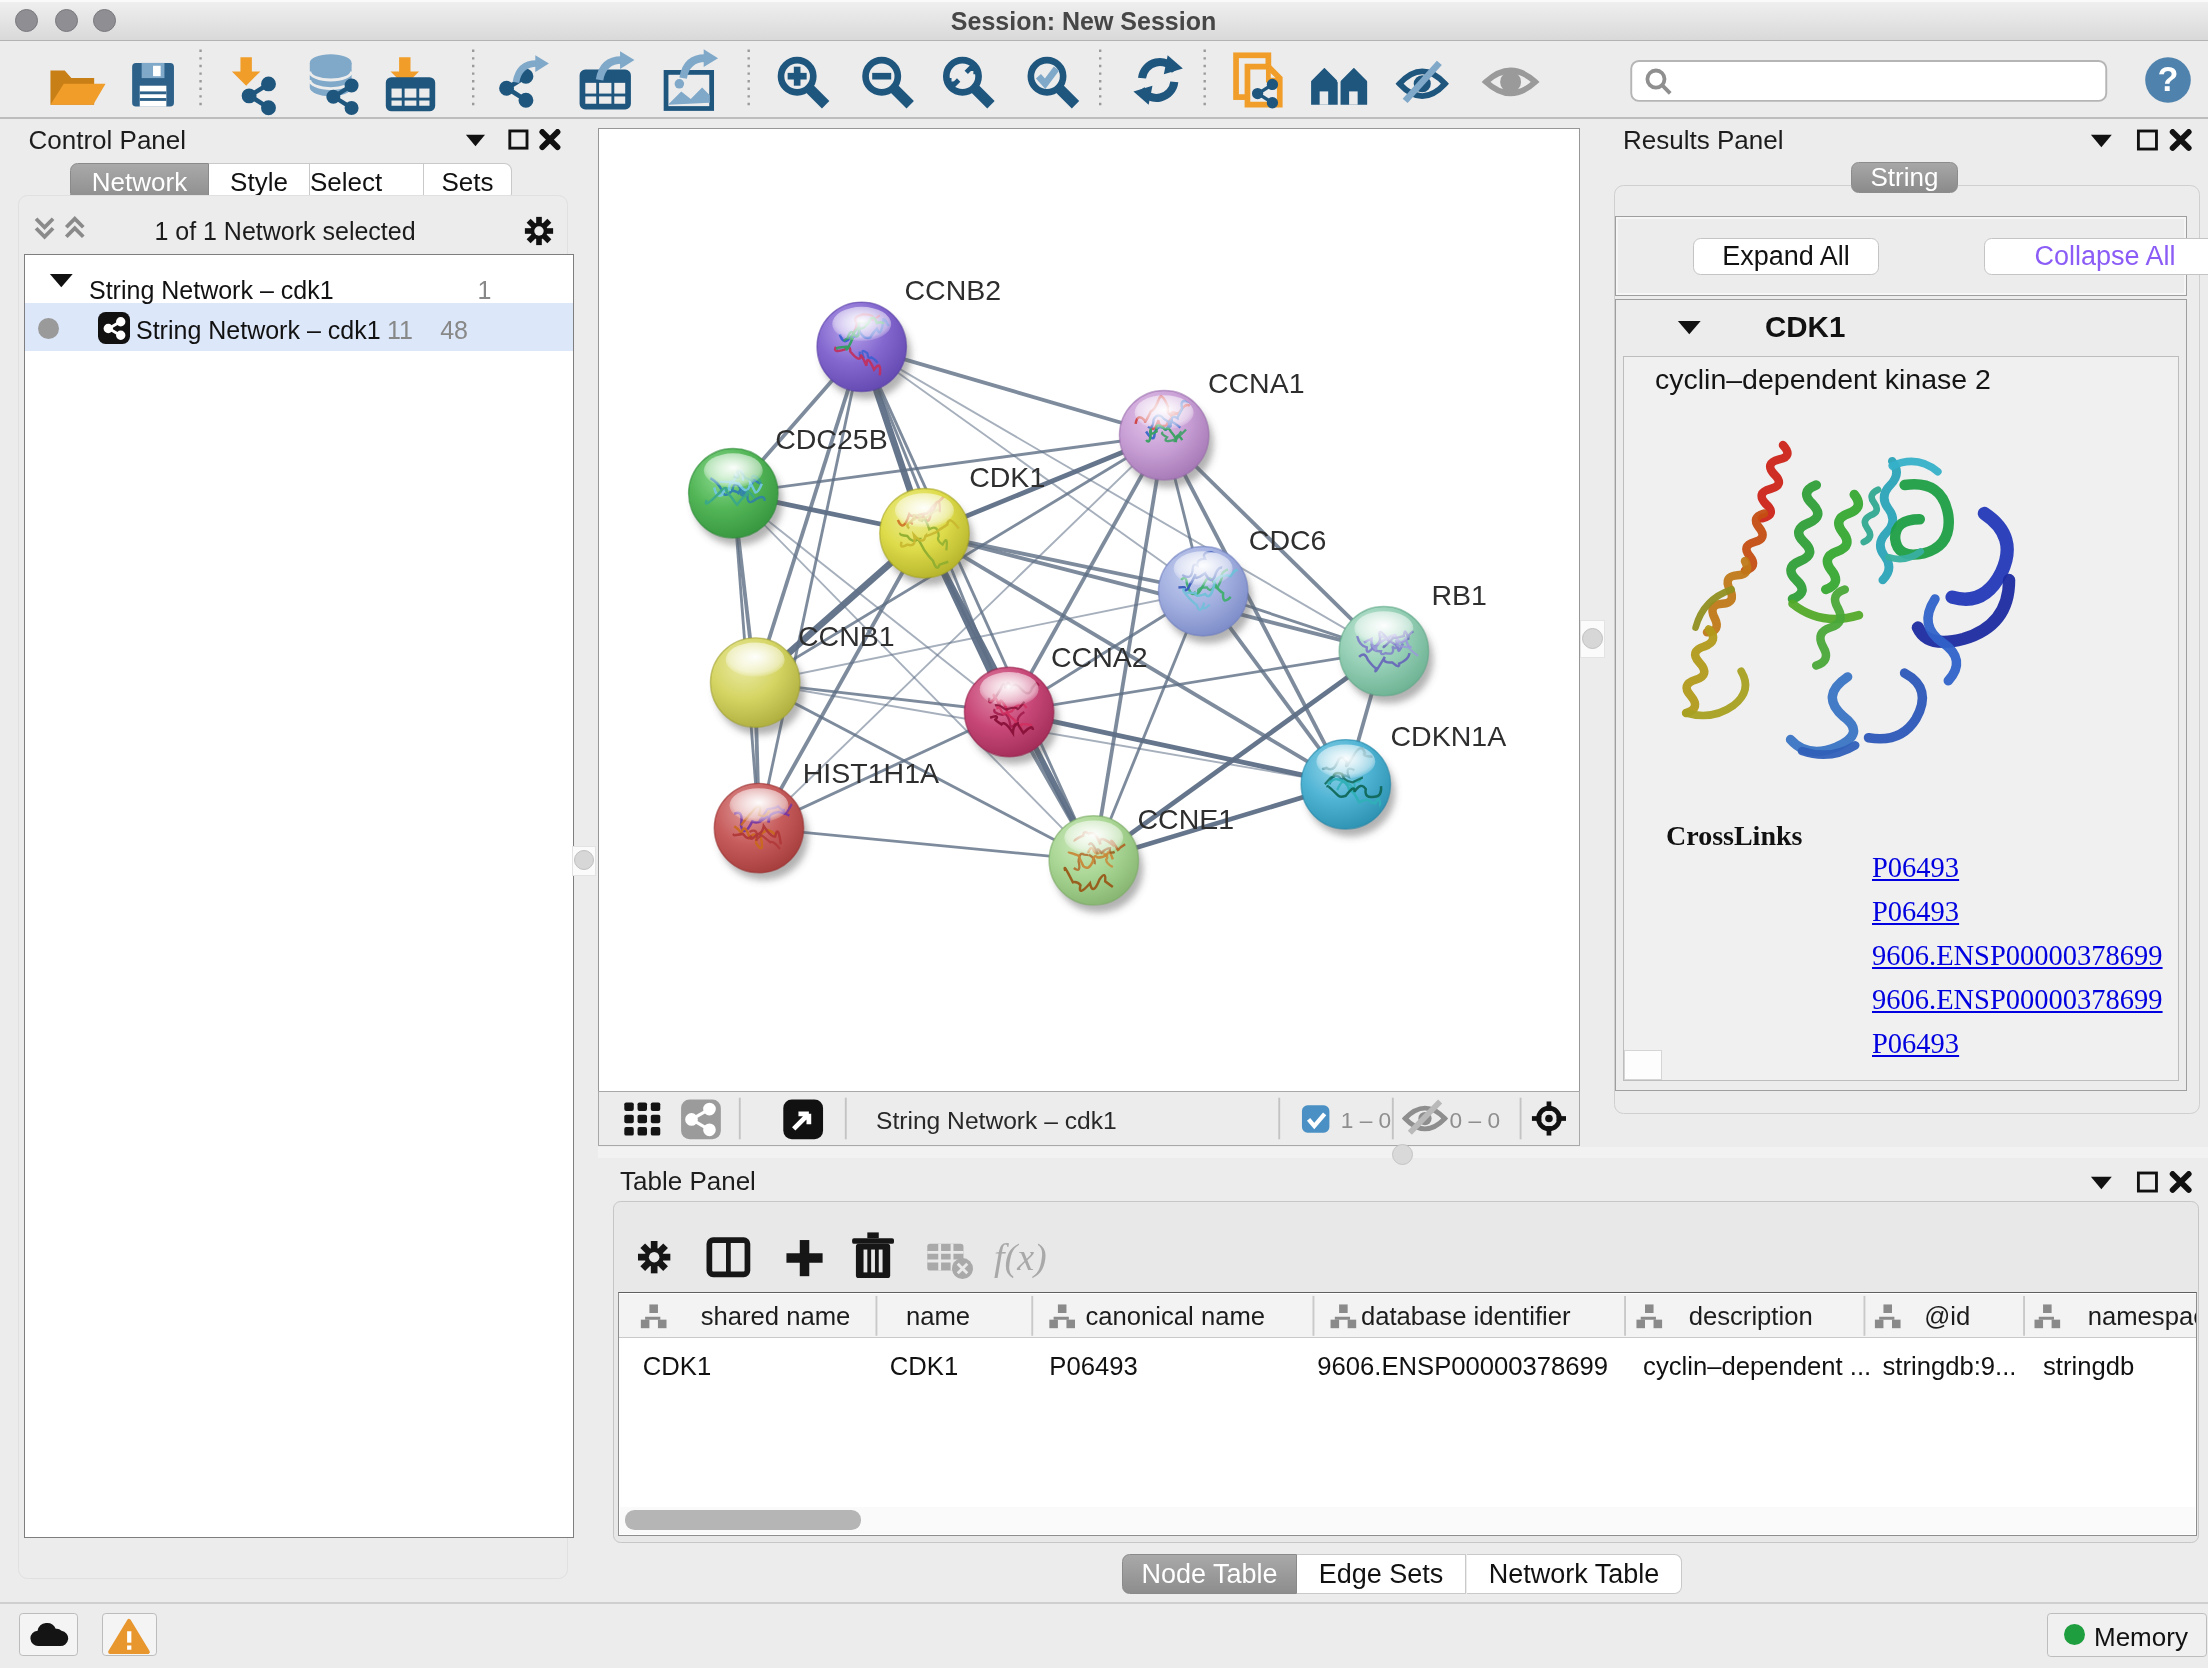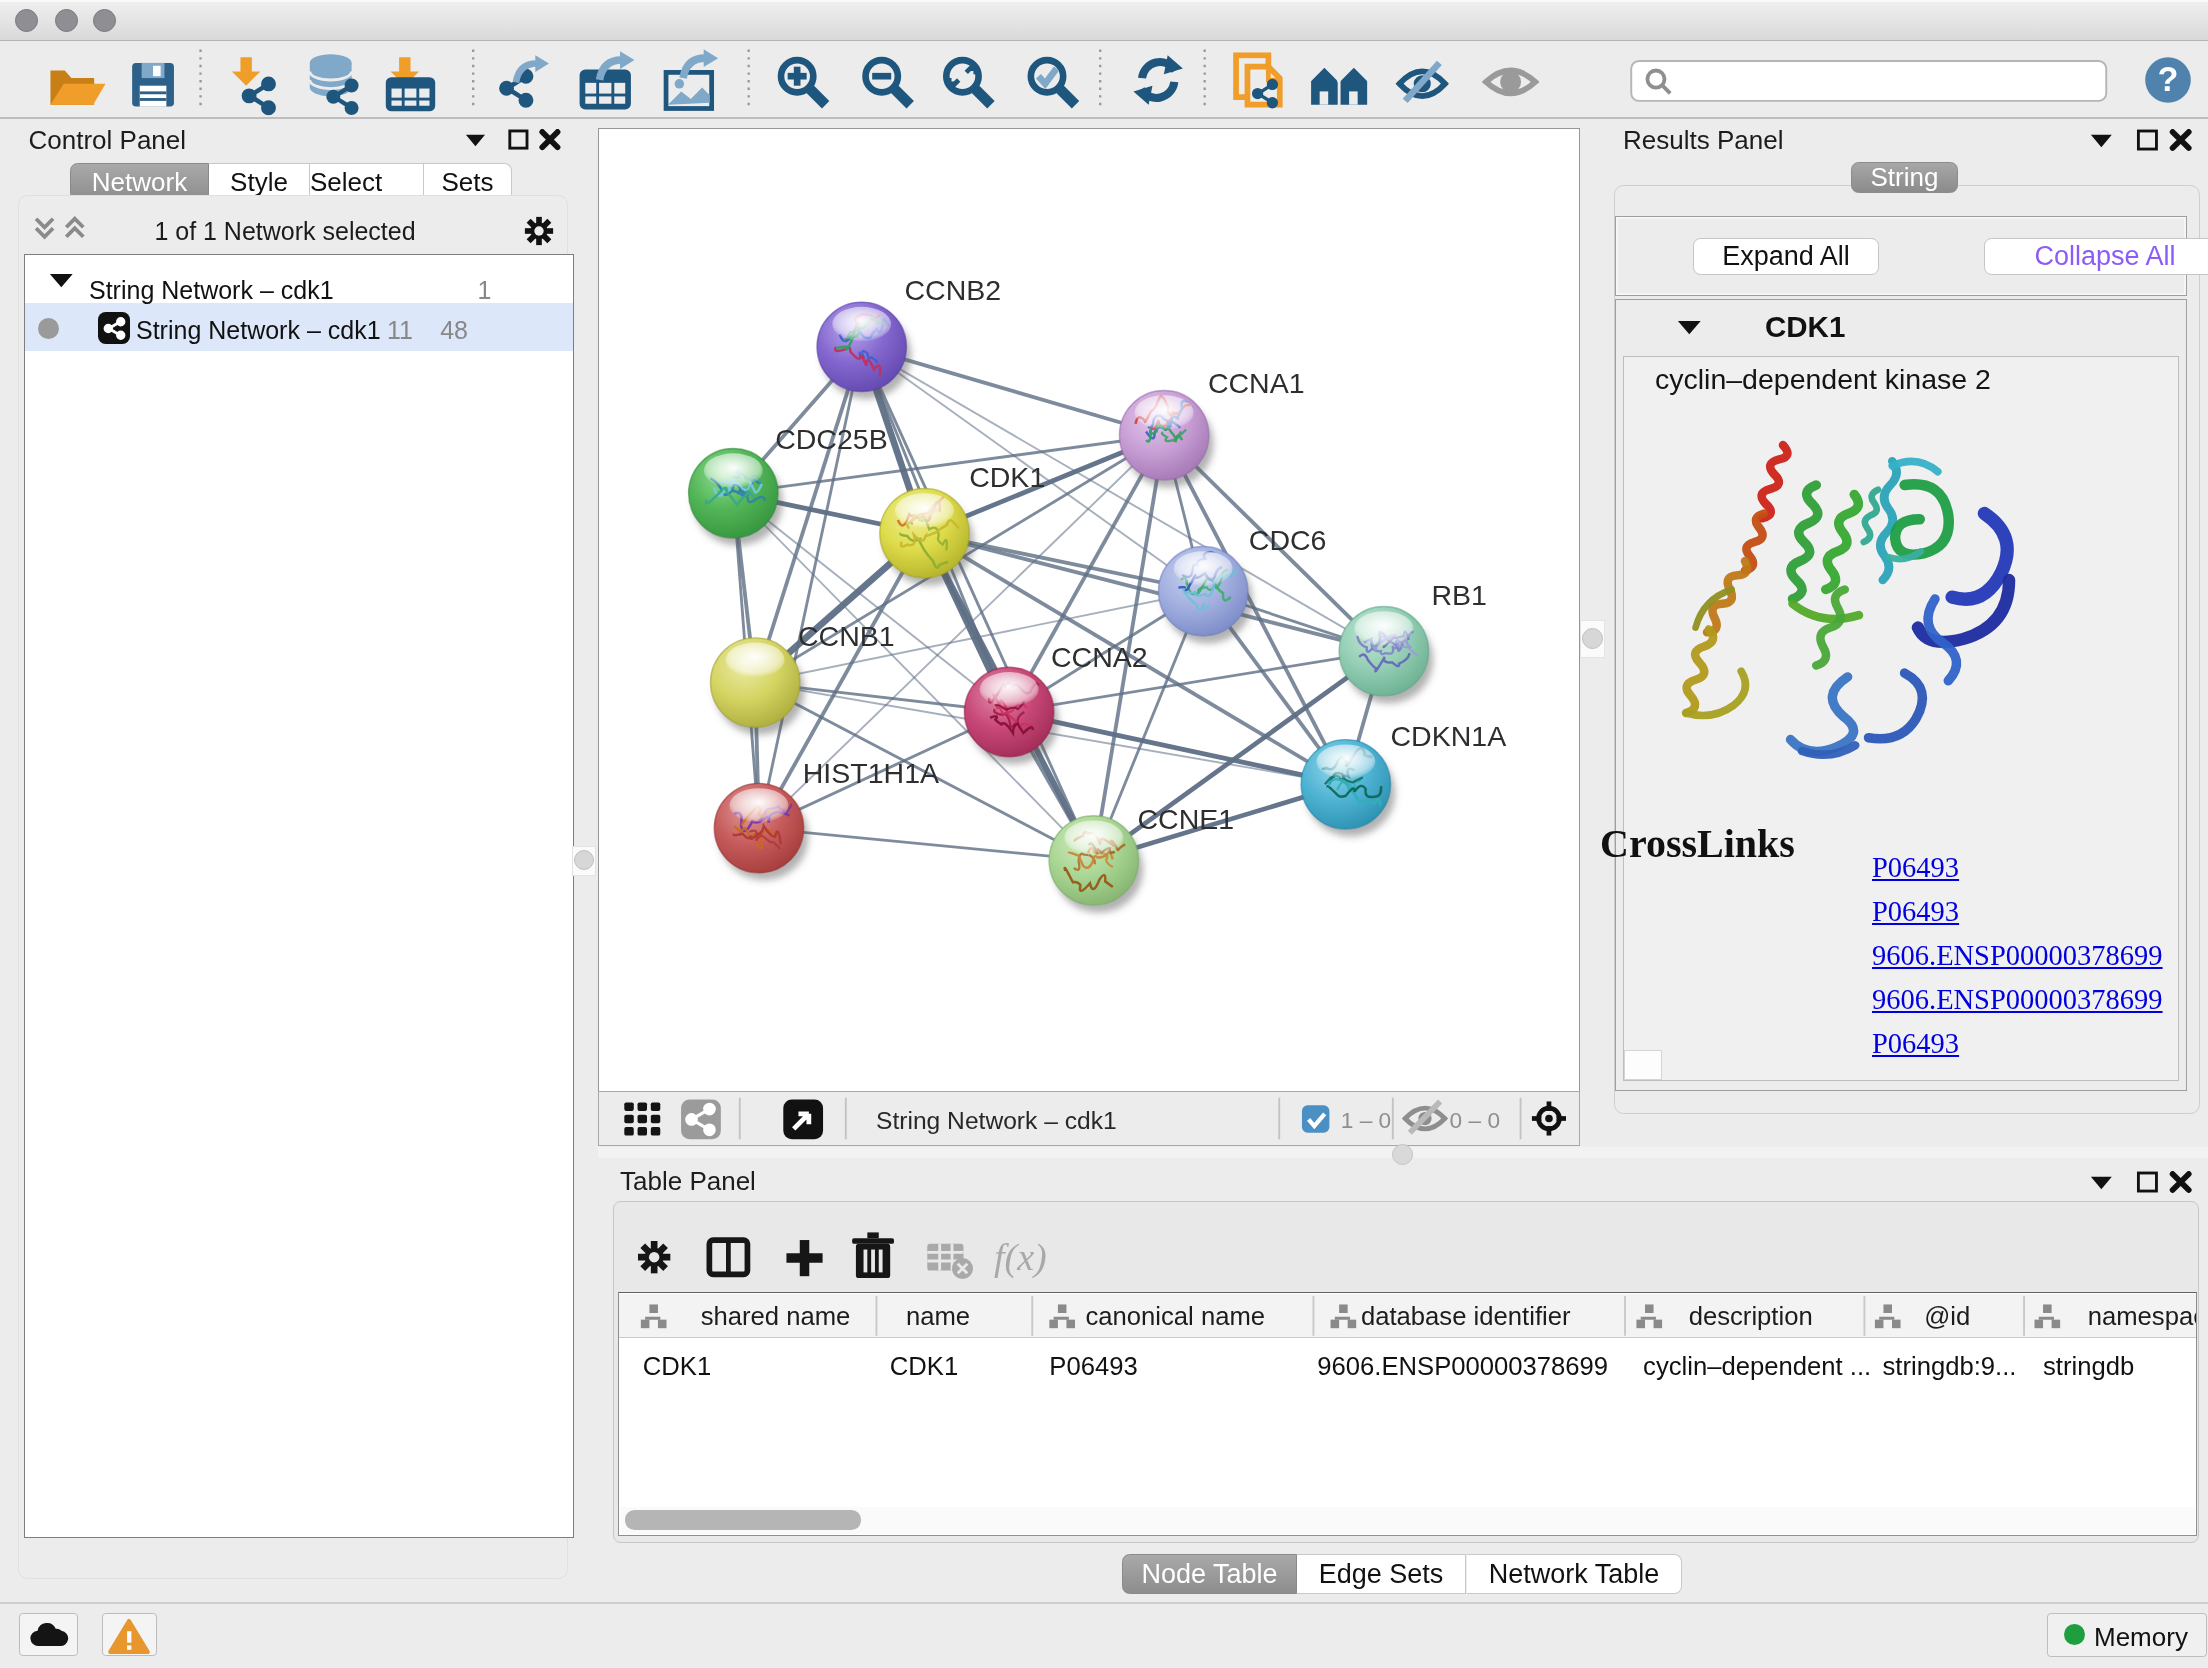--- a/index.html
+++ b/index.html
@@ -7,20 +7,21 @@
 .ptitle{font-size:26px;color:#1c1c1c}
 </style></head>
 <body>
 <div id="win">
 
 <div class="abs" style="left:0;top:0;width:2208px;height:41px;background:linear-gradient(#f0f0f0,#d9d9d9);border-bottom:1px solid #b3b3b3"></div>
 <div class="abs" style="left:0;top:0;width:2208px;height:1.9px;background:#fafafa"></div>
 <div class="abs" style="left:15px;top:8.6px;width:23px;height:23px;border-radius:50%;background:#8e8e93;border:1px solid #79797e"></div>
 <div class="abs" style="left:55px;top:8.6px;width:23px;height:23px;border-radius:50%;background:#8e8e93;border:1px solid #79797e"></div>
 <div class="abs" style="left:93px;top:8.6px;width:23px;height:23px;border-radius:50%;background:#8e8e93;border:1px solid #79797e"></div>
+<div class="abs" style="left:0;top:6.7px;width:2167px;text-align:center;font-size:25px;font-weight:700;color:#464646">Session: New Session</div>
 
 <svg class="abs" style="left:0;top:42px" width="2208" height="76" viewBox="0 0 2322 80">
 <line x1="210" y1="8" x2="210" y2="72" stroke="#9a9a9a" stroke-width="2.5" stroke-dasharray="2.5 5.5"></line>
 <line x1="497" y1="8" x2="497" y2="72" stroke="#9a9a9a" stroke-width="2.5" stroke-dasharray="2.5 5.5"></line>
 <line x1="787" y1="8" x2="787" y2="72" stroke="#9a9a9a" stroke-width="2.5" stroke-dasharray="2.5 5.5"></line>
 <line x1="1157" y1="8" x2="1157" y2="72" stroke="#9a9a9a" stroke-width="2.5" stroke-dasharray="2.5 5.5"></line>
 <line x1="1267" y1="8" x2="1267" y2="72" stroke="#9a9a9a" stroke-width="2.5" stroke-dasharray="2.5 5.5"></line>
 <path d="M52 30 v36 h46 v-28 h-24 l-7 -8 h-15 z" fill="#c87f16"></path>
 <path d="M52 66 l14 -22 h44 l-13 22 z" fill="#f09d2a"></path>
 <g>
@@ -571,21 +572,21 @@
 <path d="M268 60 q40 -6 46 32 q4 32 -26 40 q-28 6 -30 -16 q0 -20 26 -20" fill="none" stroke="#1f9e46" stroke-width="11" stroke-linecap="round" stroke-opacity="0.95"></path>
 <path d="M352 90 q36 24 18 62 q-18 36 -52 26" fill="none" stroke="#2338b8" stroke-width="14" stroke-linecap="round" stroke-opacity="0.95"></path>
 <path d="M378 160 q0 48 -48 62 q-38 10 -48 -12" fill="none" stroke="#1c2ba0" stroke-width="13" stroke-linecap="round" stroke-opacity="0.95"></path>
 <path d="M300 180 q-18 28 8 46 q26 18 6 40" fill="none" stroke="#2f62c8" stroke-width="10" stroke-linecap="round" stroke-opacity="0.95"></path>
 <path d="M208 262 q-30 20 -4 42 q24 18 -8 32 q-30 12 -48 -8" fill="none" stroke="#3a74c4" stroke-width="10" stroke-linecap="round" stroke-opacity="0.95"></path>
 <path d="M268 258 q30 16 12 48 q-16 26 -50 20" fill="none" stroke="#2c57b8" stroke-width="10" stroke-linecap="round" stroke-opacity="0.95"></path>
 <path d="M160 340 q30 10 56 -6" fill="none" stroke="#3060b8" stroke-width="9" stroke-linecap="round" stroke-opacity="0.95"></path>
 <path d="M285 130 q-16 12 -34 6" fill="none" stroke="#38b0a0" stroke-width="7" stroke-linecap="round" stroke-opacity="0.95"></path>
 <path d="M225 120 Q236 115 229 106 Q222 97 232 92 Q243 88 236 79 Q229 70 240 65" fill="none" stroke="#30a890" stroke-width="7" stroke-linecap="round" stroke-opacity="0.95"></path>
 </svg>
-<div class="abs" style="left:1600px;top:820px;font-family:'Liberation Serif',serif;font-size:40px;font-weight:700;color:#111">CrossLinks</div>
+<div class="abs" style="left:1666px;top:820px;font-family:'Liberation Serif',serif;font-size:28px;font-weight:700;color:#111">CrossLinks</div>
 <div class="abs" style="left:1872px;top:846px;font-family:'Liberation Serif',serif;font-size:28.5px;color:#0000e0;line-height:44px;text-decoration:underline">P06493<br>P06493<br>9606.ENSP00000378699<br>9606.ENSP00000378699<br>P06493</div>
 <div class="abs" style="left:1624px;top:1050px;width:38px;height:29.5px;background:#fdfdfd;border:1px solid #d5d5d5"></div>
 
 <div class="abs ptitle" style="left:620px;top:1166px">Table Panel</div>
 <svg class="abs" style="left:2089px;top:1171px" width="114" height="23" viewBox="0 0 120 24">
  <path d="M2 6 l22 0 l-11 13 z" fill="#111"></path>
  <rect x="52" y="2" width="19" height="19" fill="none" stroke="#111" stroke-width="3"></rect>
  <path d="M88 3 l17 17 M105 3 l-17 17" stroke="#111" stroke-width="6" stroke-linecap="round"></path>
 </svg>
 <div class="abs" style="left:613px;top:1201px;width:1586px;height:342px;background:#e8e8e8;border:1px solid #c6c6c6;border-radius:7.6px"></div>

